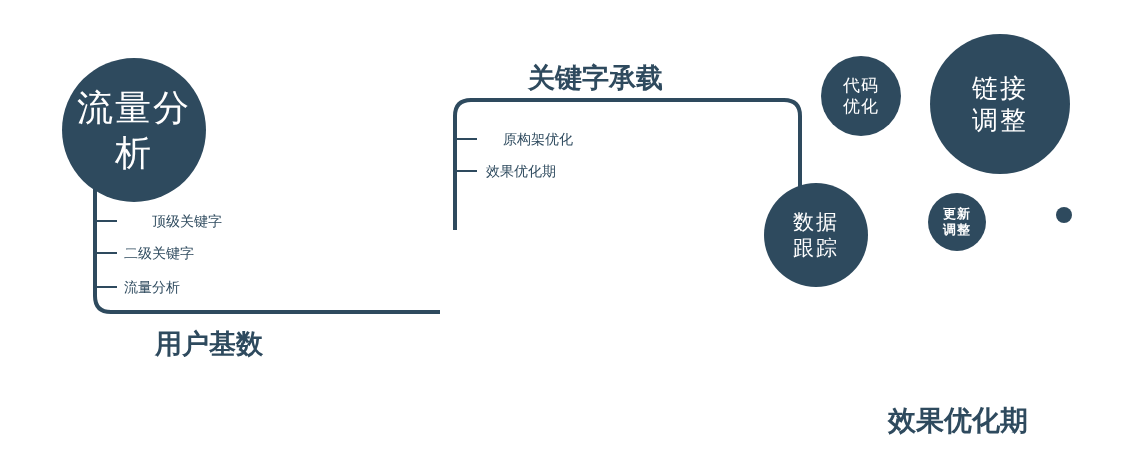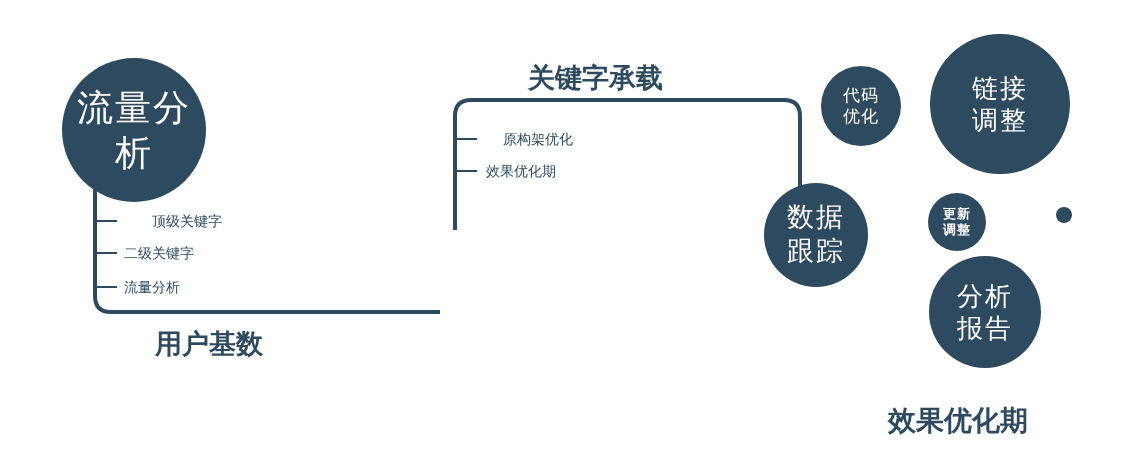--- a/index.html
+++ b/index.html
@@ -77,46 +77,42 @@
 
     <line x1="455" y1="139" x2="477" y2="139" stroke="#2e4a5e" stroke-width="2"></line>
     <line x1="455" y1="171" x2="477" y2="171" stroke="#2e4a5e" stroke-width="2"></line>
   </svg>
 
   <div class="node" style="left:62px; top:58px; width:144px; height:144px; font-size:36px;">
     <span>流量分析</span>
   </div>
 
 
-  <div class="node" style="left:764px; top:183px; width:104px; height:104px; font-size:27px;text-align:center;">
+  <div class="node" style="left:764px; top:183px; width:104px; height:104px; font-size:21px;text-align:center;">
     <span>数据
 跟踪</span>
   </div>
 
-  <div class="node" style="left:821px; top:66px; width:80px; height:80px; font-size:17px; letter-spacing:1px;text-align:center;">
+  <div class="node" style="left:821px; top:56px; width:80px; height:80px; font-size:17px; letter-spacing:1px;text-align:center;">
     <span>代码
 优化</span>
   </div>
 
   <div class="node" style="left:930px; top:34px; width:140px; height:140px; font-size:26px;">
     <span>链接
 调整</span>
   </div>
 
   <div class="node" style="left:928px; top:193px; width:58px; height:58px; font-size:13px; letter-spacing:1px; font-weight:bold;">
     <span>更新
 调整</span>
   </div>
 
   <div class="dot" style="left:1056px; top:207px; width:16px; height:16px;"></div>
 
-  <div class="node" style="left:929px; top:256px; width:112px; height:112px; font-size:26px;">
-    <span>分析
-报告</span>
-  </div>
 
   <div class="edge-label" style="left:155px; top:326px; font-size:27px;">用户基数</div>
 
   <div class="edge-label" style="left:528px; top:60px; font-size:27px;">关键字承载</div>
 
   <div class="branch-label" style="left:124px; top:214px;margin-left:28px;">顶级关键字</div>
   <div class="branch-label" style="left:124px; top:246px;">二级关键字</div>
   <div class="branch-label" style="left:124px; top:280px;">流量分析</div>
 
   <div class="branch-label" style="left:486px; top:132px;margin-left:17px;">原构架优化</div>

